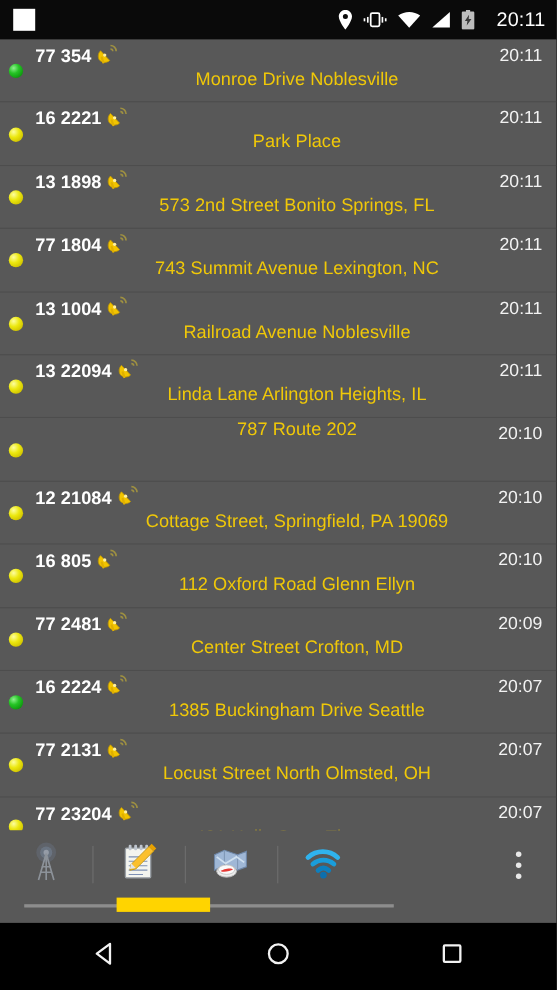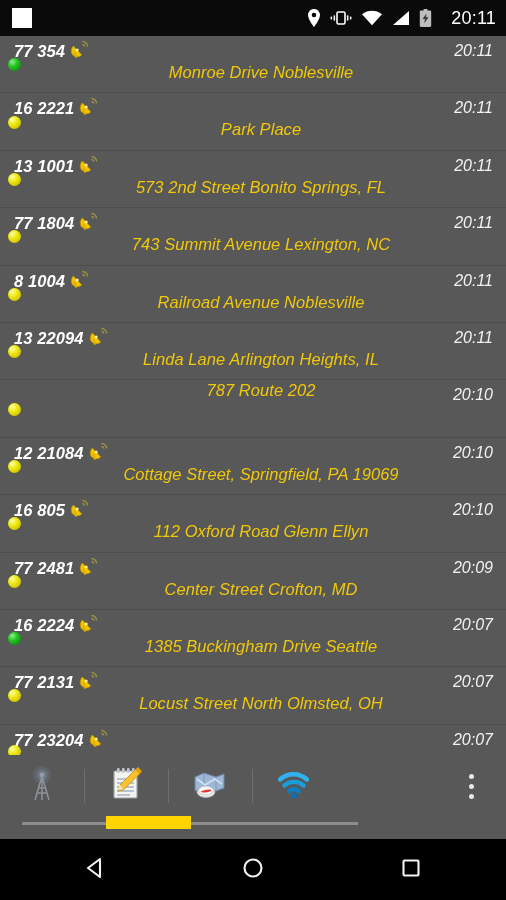--- a/index.html
+++ b/index.html
@@ -28,22 +28,21 @@
   .sb-icons svg { display:block; }
 
   
   .list {
     position:absolute; top:36px; left:0; right:0; bottom:145px;
     background:#585858; overflow:hidden;
   }
   .row {
     position:relative; height:57.4px;
     border-bottom:1px solid #4d4d4d;
-    padding-left:14px;
-    font-style:italic;
+    padding-left:32px;
   }
   .row:last-child { border-bottom:4px solid #3b82f6; }
   .dot {
     position:absolute; left:8px; top:50%; margin-top:-6px;
     width:13px; height:13px; border-radius:50%;
   }
   .dot.green {
     background:radial-gradient(circle at 34% 30%, #8ef08e 0%, #25c425 38%, #0f9a0f 75%, #0a7a0a 100%);
   }
   .dot.yellow {
@@ -191,21 +190,21 @@
                 <path d="M12.4 4.5c1.2 0 2.1 1 2.1 2.1" fill="none" stroke="#b5a33a" stroke-width="1.5" opacity="0.75"></path>
               </g>
             </svg></span>
         </div>
         <div class="row-sub">Park Place</div>
         <span class="row-time">20:11</span>
       </div>
       <div class="row">
         <span class="dot yellow"></span>
         <div class="row-top">
-          <span class="row-title">13 1001</span>
+          <span class="row-title">13 1898</span>
           <span class="dish"><svg width="19" height="19" viewBox="0 0 19 19">
               <g>
                 <path d="M2.4 14.6c2.6 2.6 6.7 2.9 9.3.3L3.4 6.1c-2.6 2.6-2.3 6.5-1 8.5z" fill="#f2c400"></path>
                 <path d="M2.4 14.6c2.6 2.6 6.7 2.9 9.3.3L3.4 6.1c-2.6 2.6-2.6 6.2-1 8.5z" fill="none" stroke="#c49a00" stroke-width="0.7"></path>
                 <rect x="4.2" y="11.4" width="2.1" height="6.4" rx="0.8" fill="#e0b000" transform="rotate(-18 5.2 14.6)"></rect>
                 <circle cx="7.2" cy="10.1" r="1.5" fill="#fff0a0"></circle>
                 <path d="M12.4 1.4c2.9 0 5.2 2.3 5.2 5.2" fill="none" stroke="#b5a33a" stroke-width="1.5" opacity="0.75"></path>
                 <path d="M12.4 4.5c1.2 0 2.1 1 2.1 2.1" fill="none" stroke="#b5a33a" stroke-width="1.5" opacity="0.75"></path>
               </g>
             </svg></span>
@@ -227,21 +226,21 @@
                 <path d="M12.4 4.5c1.2 0 2.1 1 2.1 2.1" fill="none" stroke="#b5a33a" stroke-width="1.5" opacity="0.75"></path>
               </g>
             </svg></span>
         </div>
         <div class="row-sub">743 Summit Avenue Lexington, NC</div>
         <span class="row-time">20:11</span>
       </div>
       <div class="row">
         <span class="dot yellow"></span>
         <div class="row-top">
-          <span class="row-title">8 1004</span>
+          <span class="row-title">13 1004</span>
           <span class="dish"><svg width="19" height="19" viewBox="0 0 19 19">
               <g>
                 <path d="M2.4 14.6c2.6 2.6 6.7 2.9 9.3.3L3.4 6.1c-2.6 2.6-2.3 6.5-1 8.5z" fill="#f2c400"></path>
                 <path d="M2.4 14.6c2.6 2.6 6.7 2.9 9.3.3L3.4 6.1c-2.6 2.6-2.6 6.2-1 8.5z" fill="none" stroke="#c49a00" stroke-width="0.7"></path>
                 <rect x="4.2" y="11.4" width="2.1" height="6.4" rx="0.8" fill="#e0b000" transform="rotate(-18 5.2 14.6)"></rect>
                 <circle cx="7.2" cy="10.1" r="1.5" fill="#fff0a0"></circle>
                 <path d="M12.4 1.4c2.9 0 5.2 2.3 5.2 5.2" fill="none" stroke="#b5a33a" stroke-width="1.5" opacity="0.75"></path>
                 <path d="M12.4 4.5c1.2 0 2.1 1 2.1 2.1" fill="none" stroke="#b5a33a" stroke-width="1.5" opacity="0.75"></path>
               </g>
             </svg></span>

